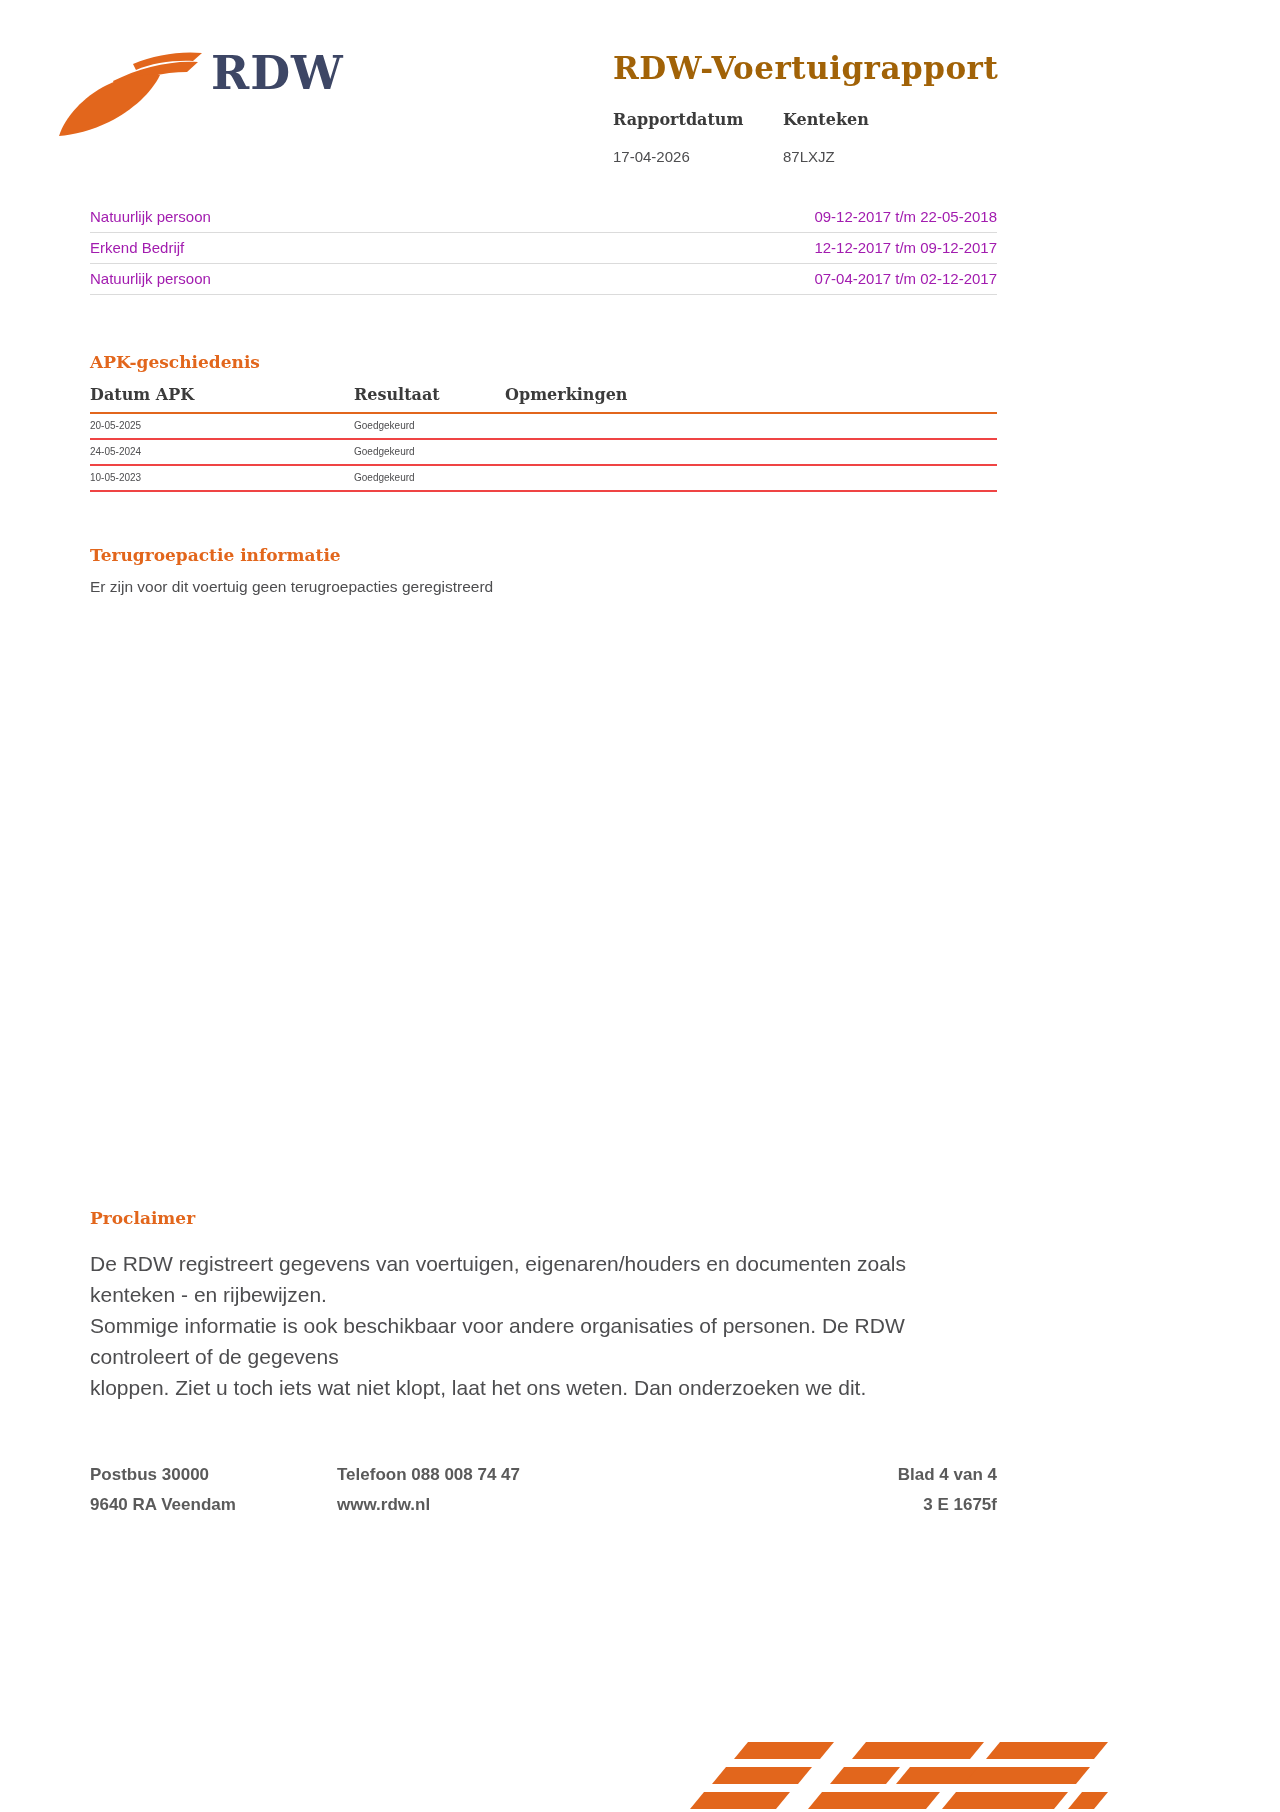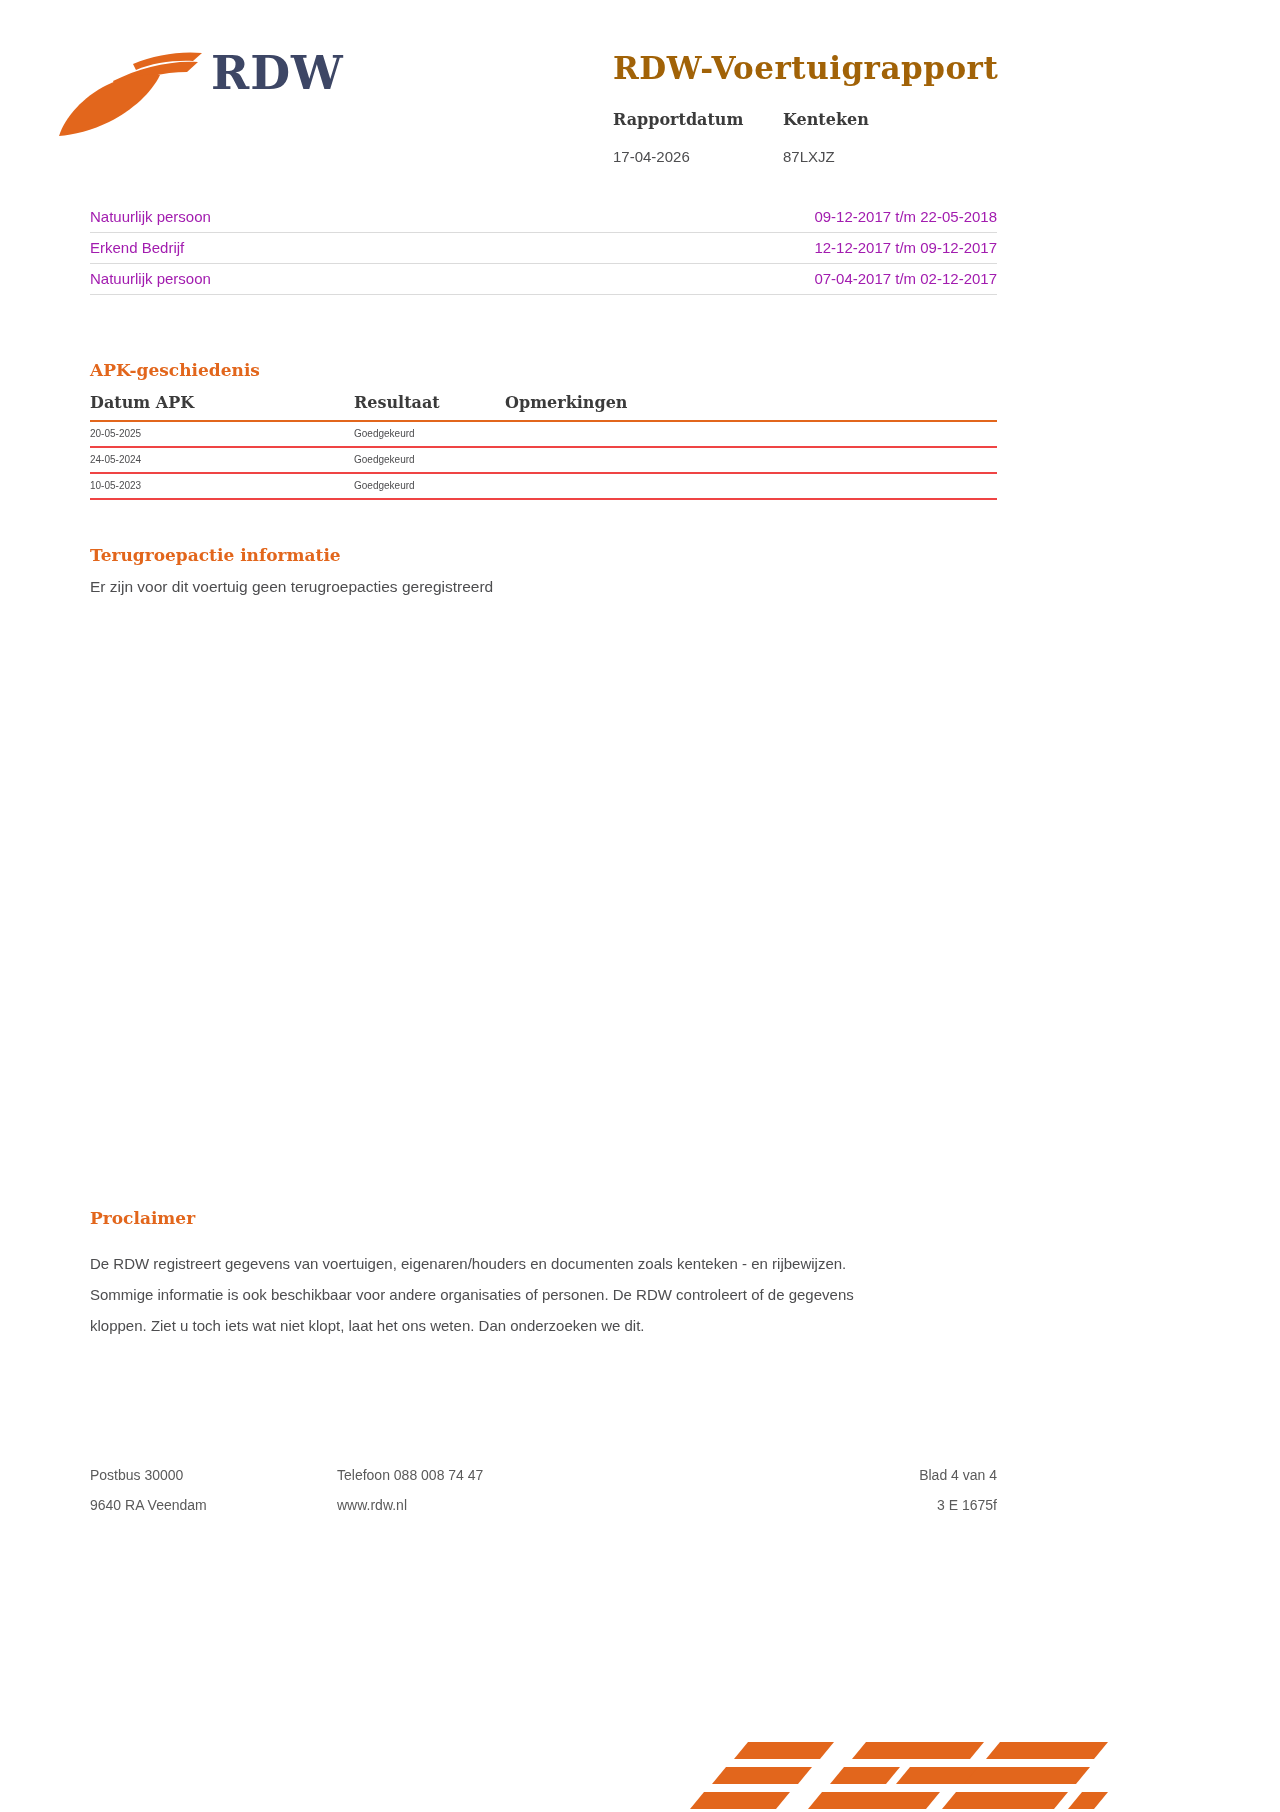--- a/index.html
+++ b/index.html
@@ -23,33 +23,33 @@
   .content{position:absolute;left:90px;width:907px;}
   .sec-owner{top:188px;}
   .owner-head{display:flex;justify-content:space-between;align-items:flex-end;
     border-bottom:2px solid #e2661c;padding-bottom:9px;}
   .sec-heading{font-family:"DejaVu Serif", serif;font-weight:700;font-size:17px;color:#3b3b3b;}
   .orange-heading{font-family:"DejaVu Serif", serif;font-weight:700;font-size:17px;color:#e2661c;}
   .owner-rows{margin-top:14px;}
   .owner-row{display:flex;justify-content:space-between;padding:6px 0 7px 0;
     border-bottom:1px solid #dbdbdb;font-size:15px;color:#a21caf;}
   
-  .sec-apk{top:360px;}
+  .sec-apk{top:352px;}
   .apk-grid{display:grid;grid-template-columns:248px 135px 1fr;gap:16px;}
   .apk-head{margin-top:13px;border-bottom:2px solid #e2661c;padding-bottom:8px;}
   .apk-head .cell{font-family:"DejaVu Serif", serif;font-weight:700;font-size:16px;color:#3b3b3b;}
   .apk-row{border-bottom:2px solid #ef4444;padding:6px 0 7px 0;font-size:10px;color:#4d4d4f;}
   
   .sec-recall{top:545px;}
   .recall-body{margin-top:13px;font-size:15.5px;color:#4d4d4f;}
   
   .sec-proclaimer{top:1208px;}
-  .proc-body{margin-top:20px;font-size:15px;line-height:31px;color:#4d4d4f;}
+  .proc-body{margin-top:20px;font-size:21px;line-height:31px;color:#4d4d4f;}
   
-  .footer{top:1460px;display:grid;grid-template-columns:247px 1fr auto;font-size:14px;color:#5a5a5a;}
+  .footer{top:1460px;display:grid;grid-template-columns:247px 1fr auto;font-size:17px;color:#5a5a5a;font-weight:bold;}
   .footer .line{line-height:30px;}
   .footer .right{text-align:right;}
   
   .stripes{position:absolute;right:172px;bottom:2px;width:452px;height:68px;}
   .stripes svg{display:block;width:452px;height:68px;}
 </style>
 </head>
 <body>
 
 <div class="logo">

